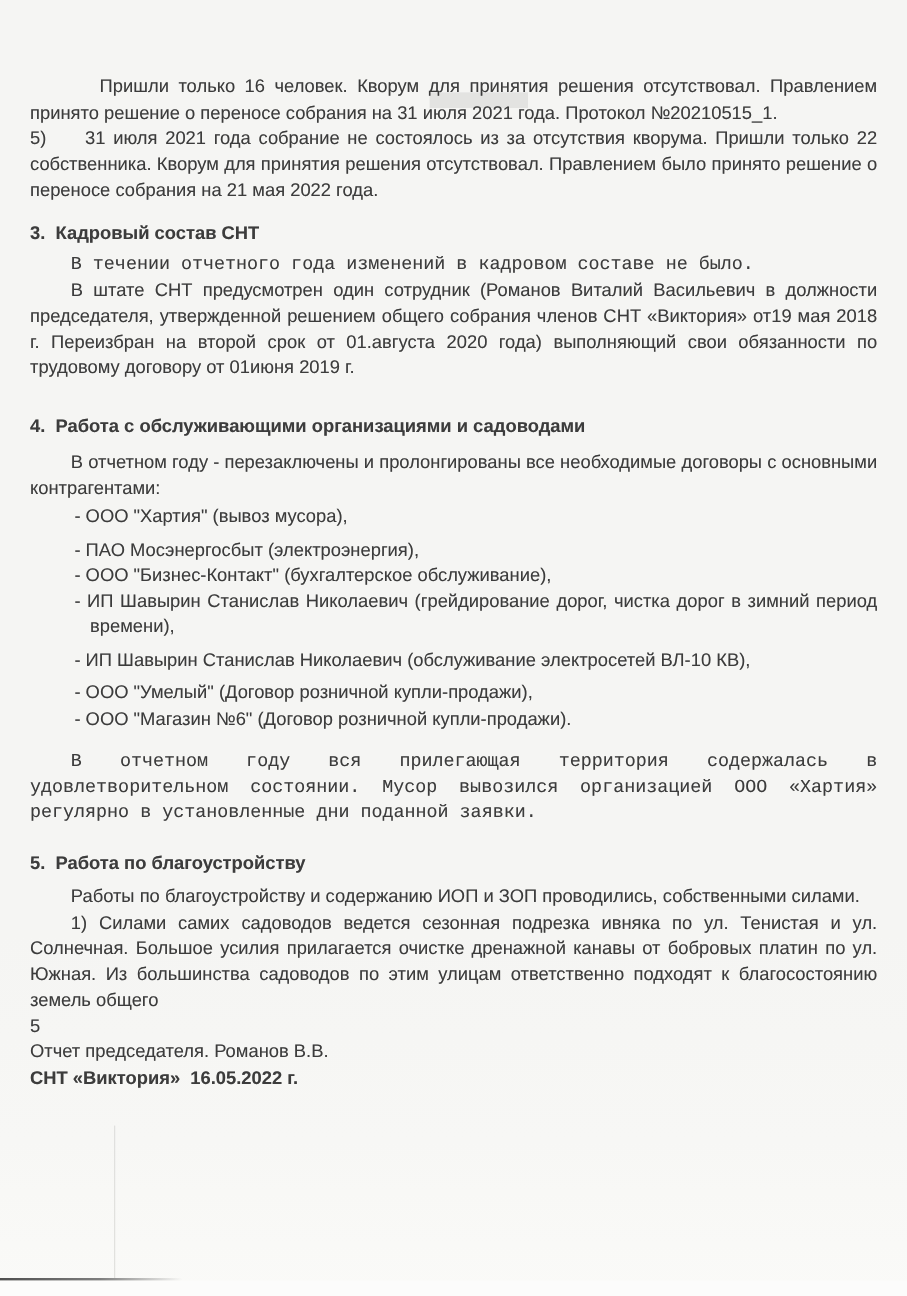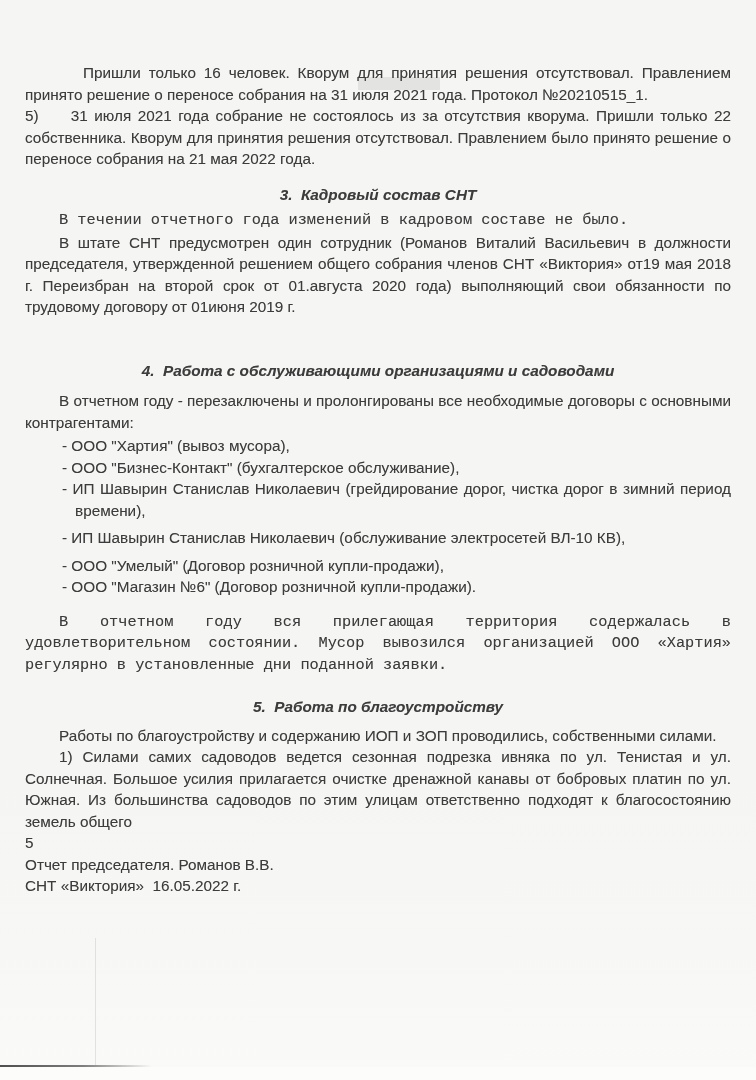--- a/index.html
+++ b/index.html
@@ -21,43 +21,42 @@
     position: absolute;
     left: 25px;
     top: 62px;
     width: 706px;
   }
   p { margin: 0; text-align: justify; }
   .indent { text-indent: 34px; font-family: Liberation Mono, monospace; }
   .indent-lg { text-indent: 58px; }
   .heading {
     font-weight: bold;
-    text-align: center;
-    font-style: italic;
+    text-align: left;
   }
   .h3 { margin-top: 14px; margin-bottom: 5px; }
-  .h4 { margin-top: 42px; margin-bottom: 9px; }
+  .h4 { margin-top: 27px; margin-bottom: 9px; }
   .h5 { margin-top: 20px; margin-bottom: 7px; }
   .s3p2, .s4p1, .s5p2 { text-indent: 34px; }
   ul.contractors {
     list-style: none;
     margin: 2px 0 0 0;
     padding: 0 0 0 37px;
   }
   ul.contractors li {
     text-align: justify;
     padding-left: 13px;
     text-indent: -13px;
   }
   ul.contractors li.gap { margin-top: 6px; }
   .after-list { margin-top: 14px; }
   .income { margin-top: 14px; }
   .s5p1 { text-indent: 34px; }
   .footer-block p { text-align: left; text-indent: 0; }
-  .footer-bold { font-weight: normal; }
+  .footer-bold { font-weight: bold; }
   
   .scan-edge-shadow {
     position: absolute; top: 0; right: 0; width: 10px; height: 100%;
     background: linear-gradient(to right, rgba(160,160,158,0) 0%, rgba(150,150,148,0.20) 100%);
     pointer-events: none;
   }
   .scan-smudge {
     position: absolute; left: 358px; top: 77px; width: 82px; height: 13px;
     background: rgba(186,186,184,0.30);
     pointer-events: none;
@@ -92,20 +91,21 @@
 
     <div class="heading h3">3.&nbsp; Кадровый состав СНТ</div>
     <p class="indent">В течении отчетного года изменений в кадровом составе не было.</p>
     <p class="s3p2">В штате СНТ предусмотрен один сотрудник (Романов Виталий Васильевич в должности председателя, утвержденной решением общего собрания членов СНТ «Виктория» от19 мая 2018 г. Переизбран на второй срок от 01.августа 2020 года) выполняющий свои обязанности по трудовому договору от 01июня 2019 г.</p>
 
     <div class="heading h4">4.&nbsp; Работа с обслуживающими организациями и садоводами</div>
     <p class="s4p1">В отчетном году - перезаключены и пролонгированы все необходимые договоры с основными контрагентами:</p>
 
     <ul class="contractors">
       <li>- ООО "Хартия" (вывоз мусора),</li>
+      <li class="gap">- ПАО Мосэнергосбыт (электроэнергия),</li>
       <li>- ООО "Бизнес-Контакт" (бухгалтерское обслуживание),</li>
       <li>- ИП Шавырин Станислав Николаевич (грейдирование дорог, чистка дорог в зимний период времени),</li>
       <li class="gap">- ИП Шавырин Станислав Николаевич (обслуживание электросетей ВЛ-10 КВ),</li>
       <li class="gap">- ООО "Умелый" (Договор розничной купли-продажи),</li>
       <li>- ООО "Магазин №6" (Договор розничной купли-продажи).</li>
     </ul>
 
     <p class="indent after-list">В отчетном году вся прилегающая территория содержалась в удовлетворительном состоянии. Мусор вывозился организацией ООО «Хартия» регулярно в установленные дни поданной заявки.</p>
 
     <div class="heading h5">5.&nbsp; Работа по благоустройству</div>

